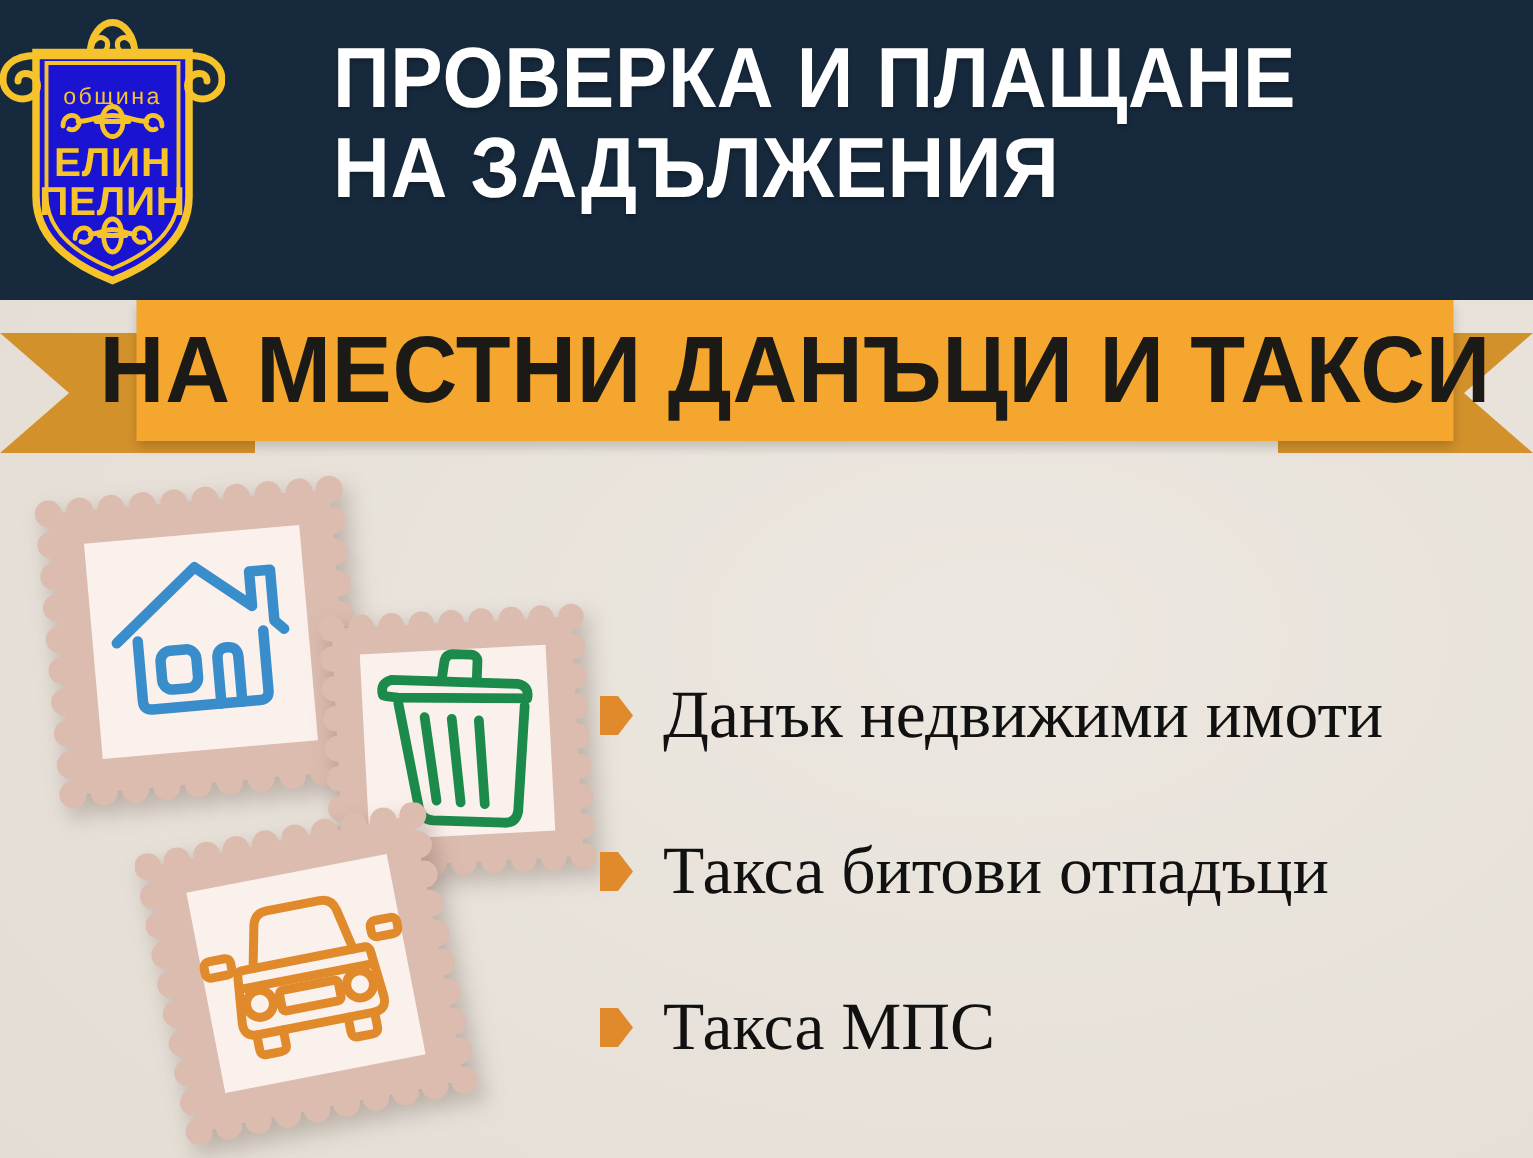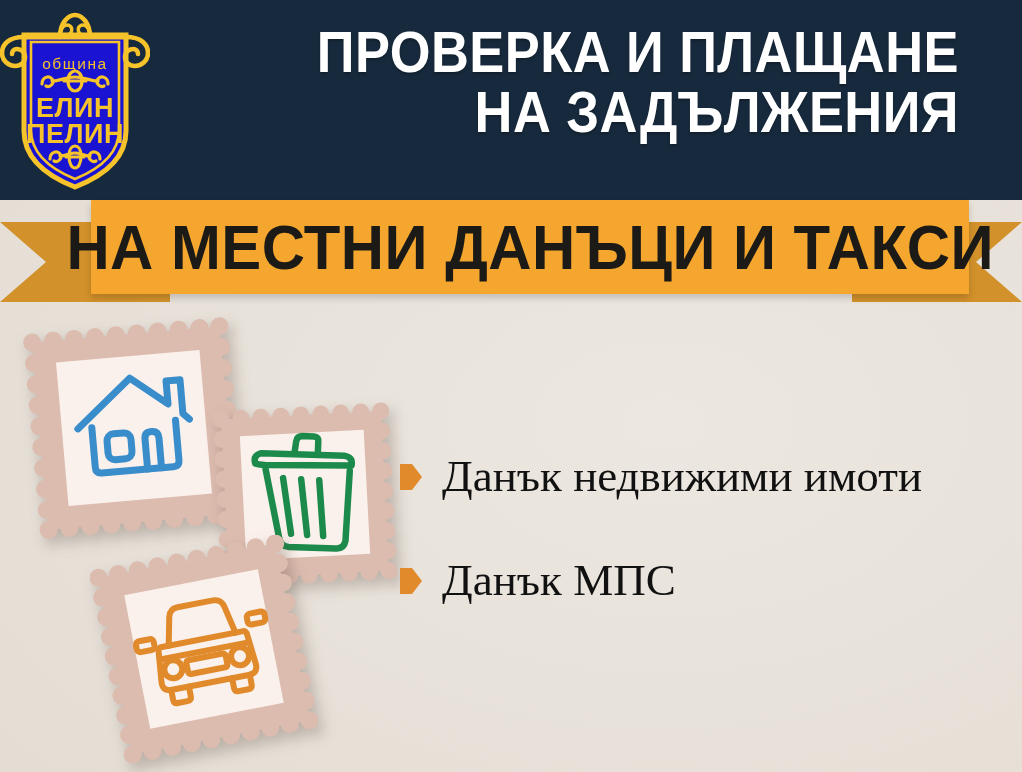--- a/index.html
+++ b/index.html
@@ -42,21 +42,21 @@
     width: 190px;
     height: 192px;
     flex: 0 0 190px;
     position: relative;
     display: flex;
     align-items: center;
   }
   .logo-svg { display: block; }
   .header-titles {
     flex: 1 1 auto;
-    text-align: right;
+    text-align: left;
     padding-right: 31px;
     padding-top: 14px;
   }
   .header-titles .line {
     display: block;
     color: #FFFFFF;
     font-family: "Liberation Sans", sans-serif;
     font-weight: bold;
     font-size: 57px;
     line-height: 1.06;
@@ -411,23 +411,29 @@
 
   <div class="bullets">
 
     <div class="bullet-row">
       <svg class="bullet-marker" viewBox="0 0 22 26">
         <path d="M0 0 H12 L22 13 L12 26 H0 Z" fill="#E08A2B"></path>
       </svg>
       <span class="bullet-label">Данък недвижими имоти</span>
     </div>
 
-
     <div class="bullet-row">
       <svg class="bullet-marker" viewBox="0 0 22 26">
         <path d="M0 0 H12 L22 13 L12 26 H0 Z" fill="#E08A2B"></path>
       </svg>
-      <span class="bullet-label">Данък МПС</span>
+      <span class="bullet-label">Такса битови отпадъци</span>
     </div>
 
+    <div class="bullet-row">
+      <svg class="bullet-marker" viewBox="0 0 22 26">
+        <path d="M0 0 H12 L22 13 L12 26 H0 Z" fill="#E08A2B"></path>
+      </svg>
+      <span class="bullet-label">Такса МПС</span>
+    </div>
+
   </div>
 
 </div>
 
 </body></html>

